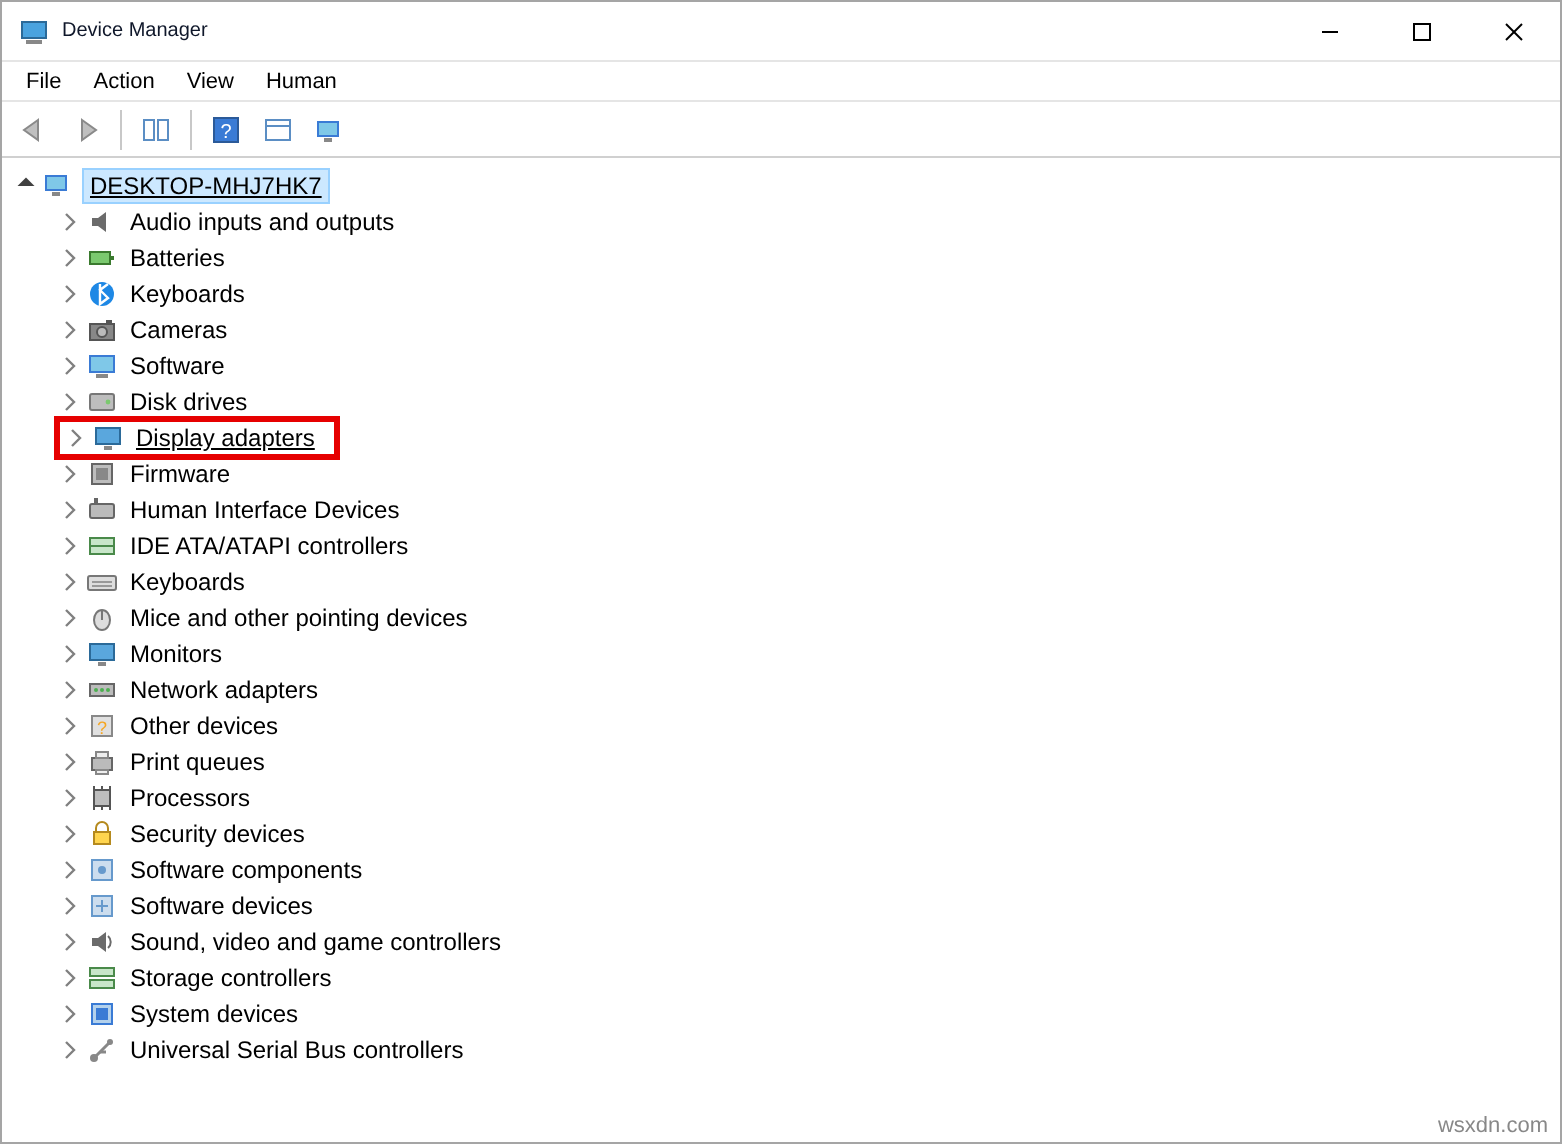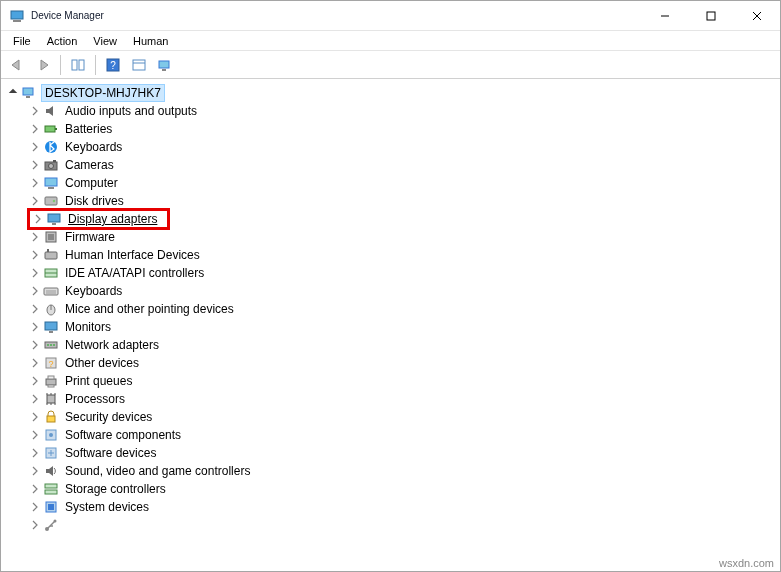--- a/index.html
+++ b/index.html
@@ -16,21 +16,21 @@
   .toolbar { height: 28px; display:flex; align-items:center; padding: 2px 4px; border-bottom: 1px solid #d0d0d0; gap:2px; }
   .tb-btn { width: 24px; height: 22px; display:flex; align-items:center; justify-content:center; border:1px solid transparent; }
   .tb-sep { width:1px; height:20px; background:#c8c8c8; margin:0 3px; }
   .content { flex:1; overflow:auto; padding:4px 2px 4px 4px; border-top:1px solid #fff; }
   .tree { font-size: 12px; line-height: 16px; }
   .tree-row { display:flex; align-items:center; height:18px; white-space:nowrap; }
   .arrow { width:12px; height:12px; display:flex; align-items:center; justify-content:center; margin-left:2px; cursor:default; }
   .arrow svg { display:block; }
   .node-icon { width:16px; height:16px; margin:0 4px 0 2px; display:flex; align-items:center; justify-content:center; }
   .node-label { padding: 0 2px; }
-  .root-row .node-label { background:#cce8ff; border:1px solid #99d1ff; padding:0 3px; }
+  .root-row .node-label { background:#cce8ff; border:1px solid #99d1ff; padding:0 3px;text-decoration:underline; }
   .child-row { padding-left: 22px; }
   .highlight { border: 3px solid #e60000; text-decoration: underline; }
   .highlight-wrap { display:inline-flex; align-items:center; height:22px; padding-right:8px; margin-left: 22px; }
   .highlight-wrap .arrow { margin-left: 2px; }
   .watermark { position: relative; font-size: 11px; color: #888; text-align: right; padding: 0 6px 2px 0; margin-left: 17px; }
 </style>
 </head>
 <body>
 
 <div class="window">
@@ -186,21 +186,21 @@
             <svg width="10" height="10" viewBox="0 0 10 10">
               <path d="M3 1 L7 5 L3 9" fill="none" stroke="#808080" stroke-width="1.2"></path>
             </svg>
           </span>
           <span class="node-icon">
             <svg width="16" height="16" viewBox="0 0 16 16">
               <rect x="2" y="3" width="12" height="8" fill="#7fc8e8" stroke="#3a7bd5"></rect>
               <rect x="5" y="12" width="6" height="2" fill="#888"></rect>
             </svg>
           </span>
-          <span class="node-label">Computer</span>
+          <span class="node-label">Software</span>
         </div>
         <div class="tree-row child-row">
           <span class="arrow">
             <svg width="10" height="10" viewBox="0 0 10 10">
               <path d="M3 1 L7 5 L3 9" fill="none" stroke="#808080" stroke-width="1.2"></path>
             </svg>
           </span>
           <span class="node-icon">
             <svg width="16" height="16" viewBox="0 0 16 16">
               <rect x="2" y="4" width="12" height="8" rx="1" fill="#bdbdbd" stroke="#777"></rect>
@@ -465,18 +465,19 @@
             </svg>
           </span>
           <span class="node-icon">
             <svg width="16" height="16" viewBox="0 0 16 16">
               <circle cx="4" cy="12" r="2" fill="#888"></circle>
               <line x1="4" y1="12" x2="12" y2="4" stroke="#888" stroke-width="1.5"></line>
               <circle cx="12" cy="4" r="1.5" fill="#888"></circle>
               <line x1="7" y1="9" x2="10" y2="9" stroke="#888" stroke-width="1.5"></line>
             </svg>
           </span>
+          <span class="node-label">Universal Serial Bus controllers</span>
         </div>
       </div>
   </div>
 
   <div class="watermark">wsxdn.com</div>
 </div>
 
 </body></html>

